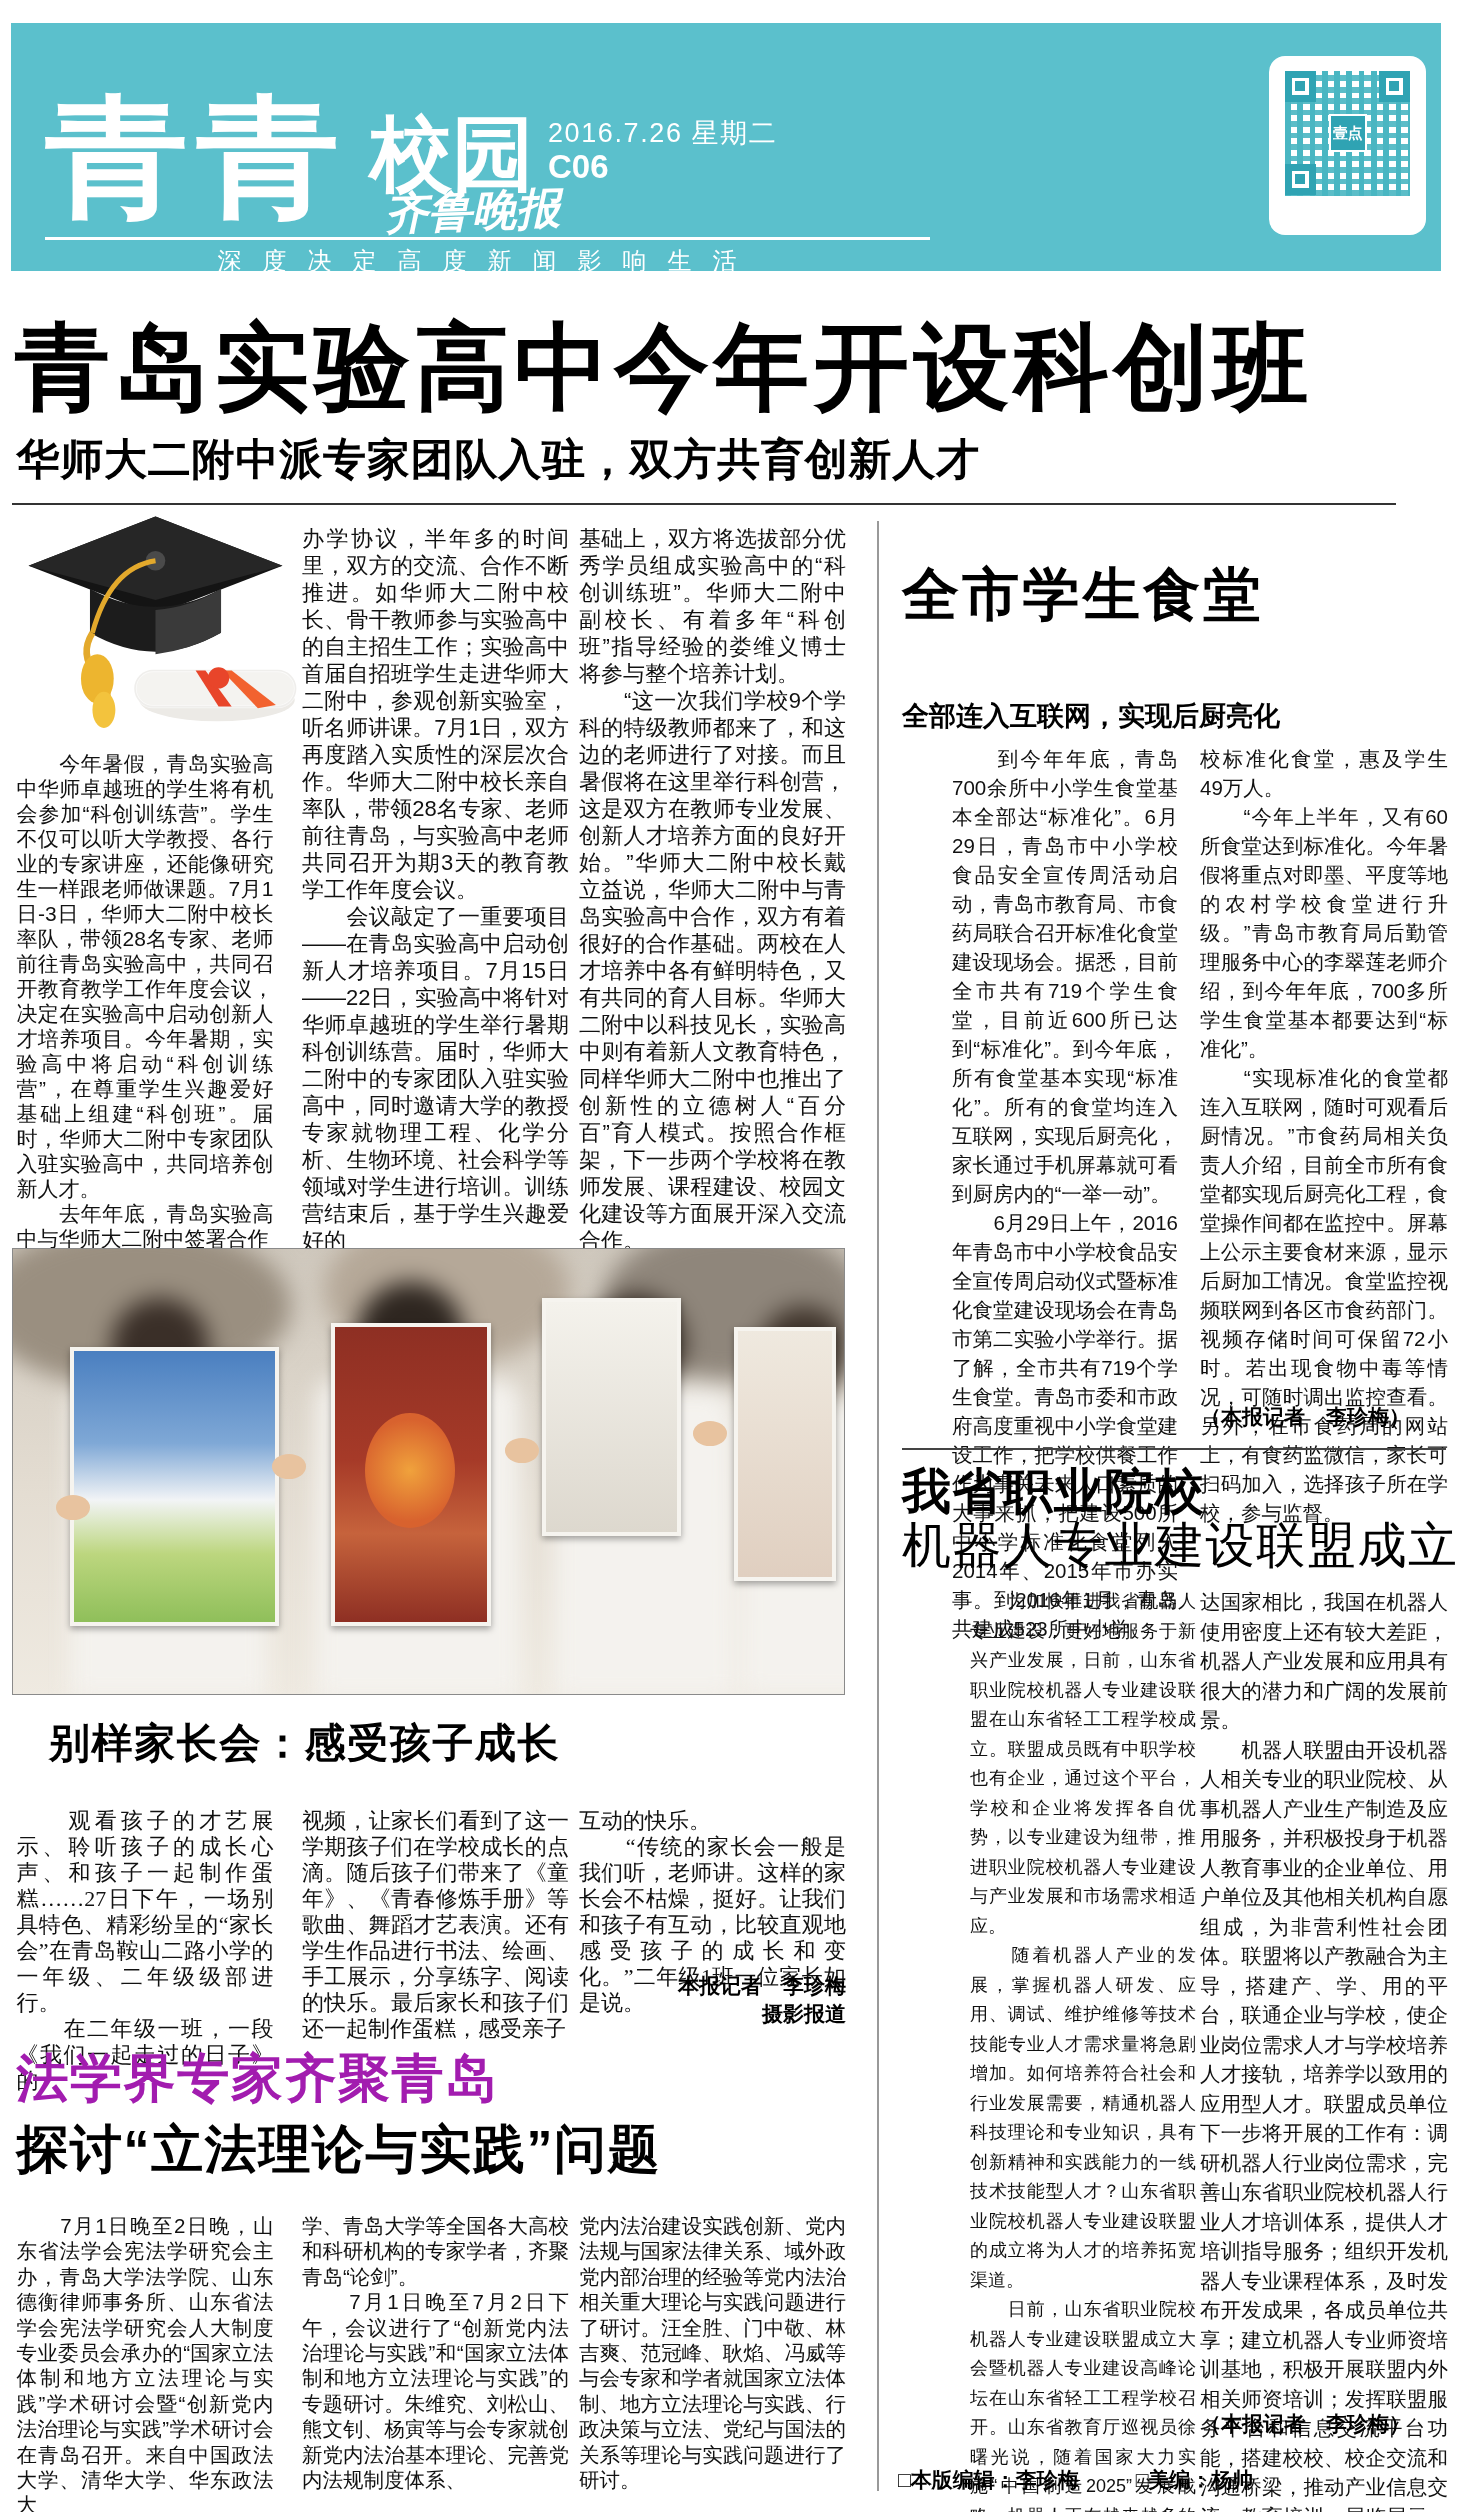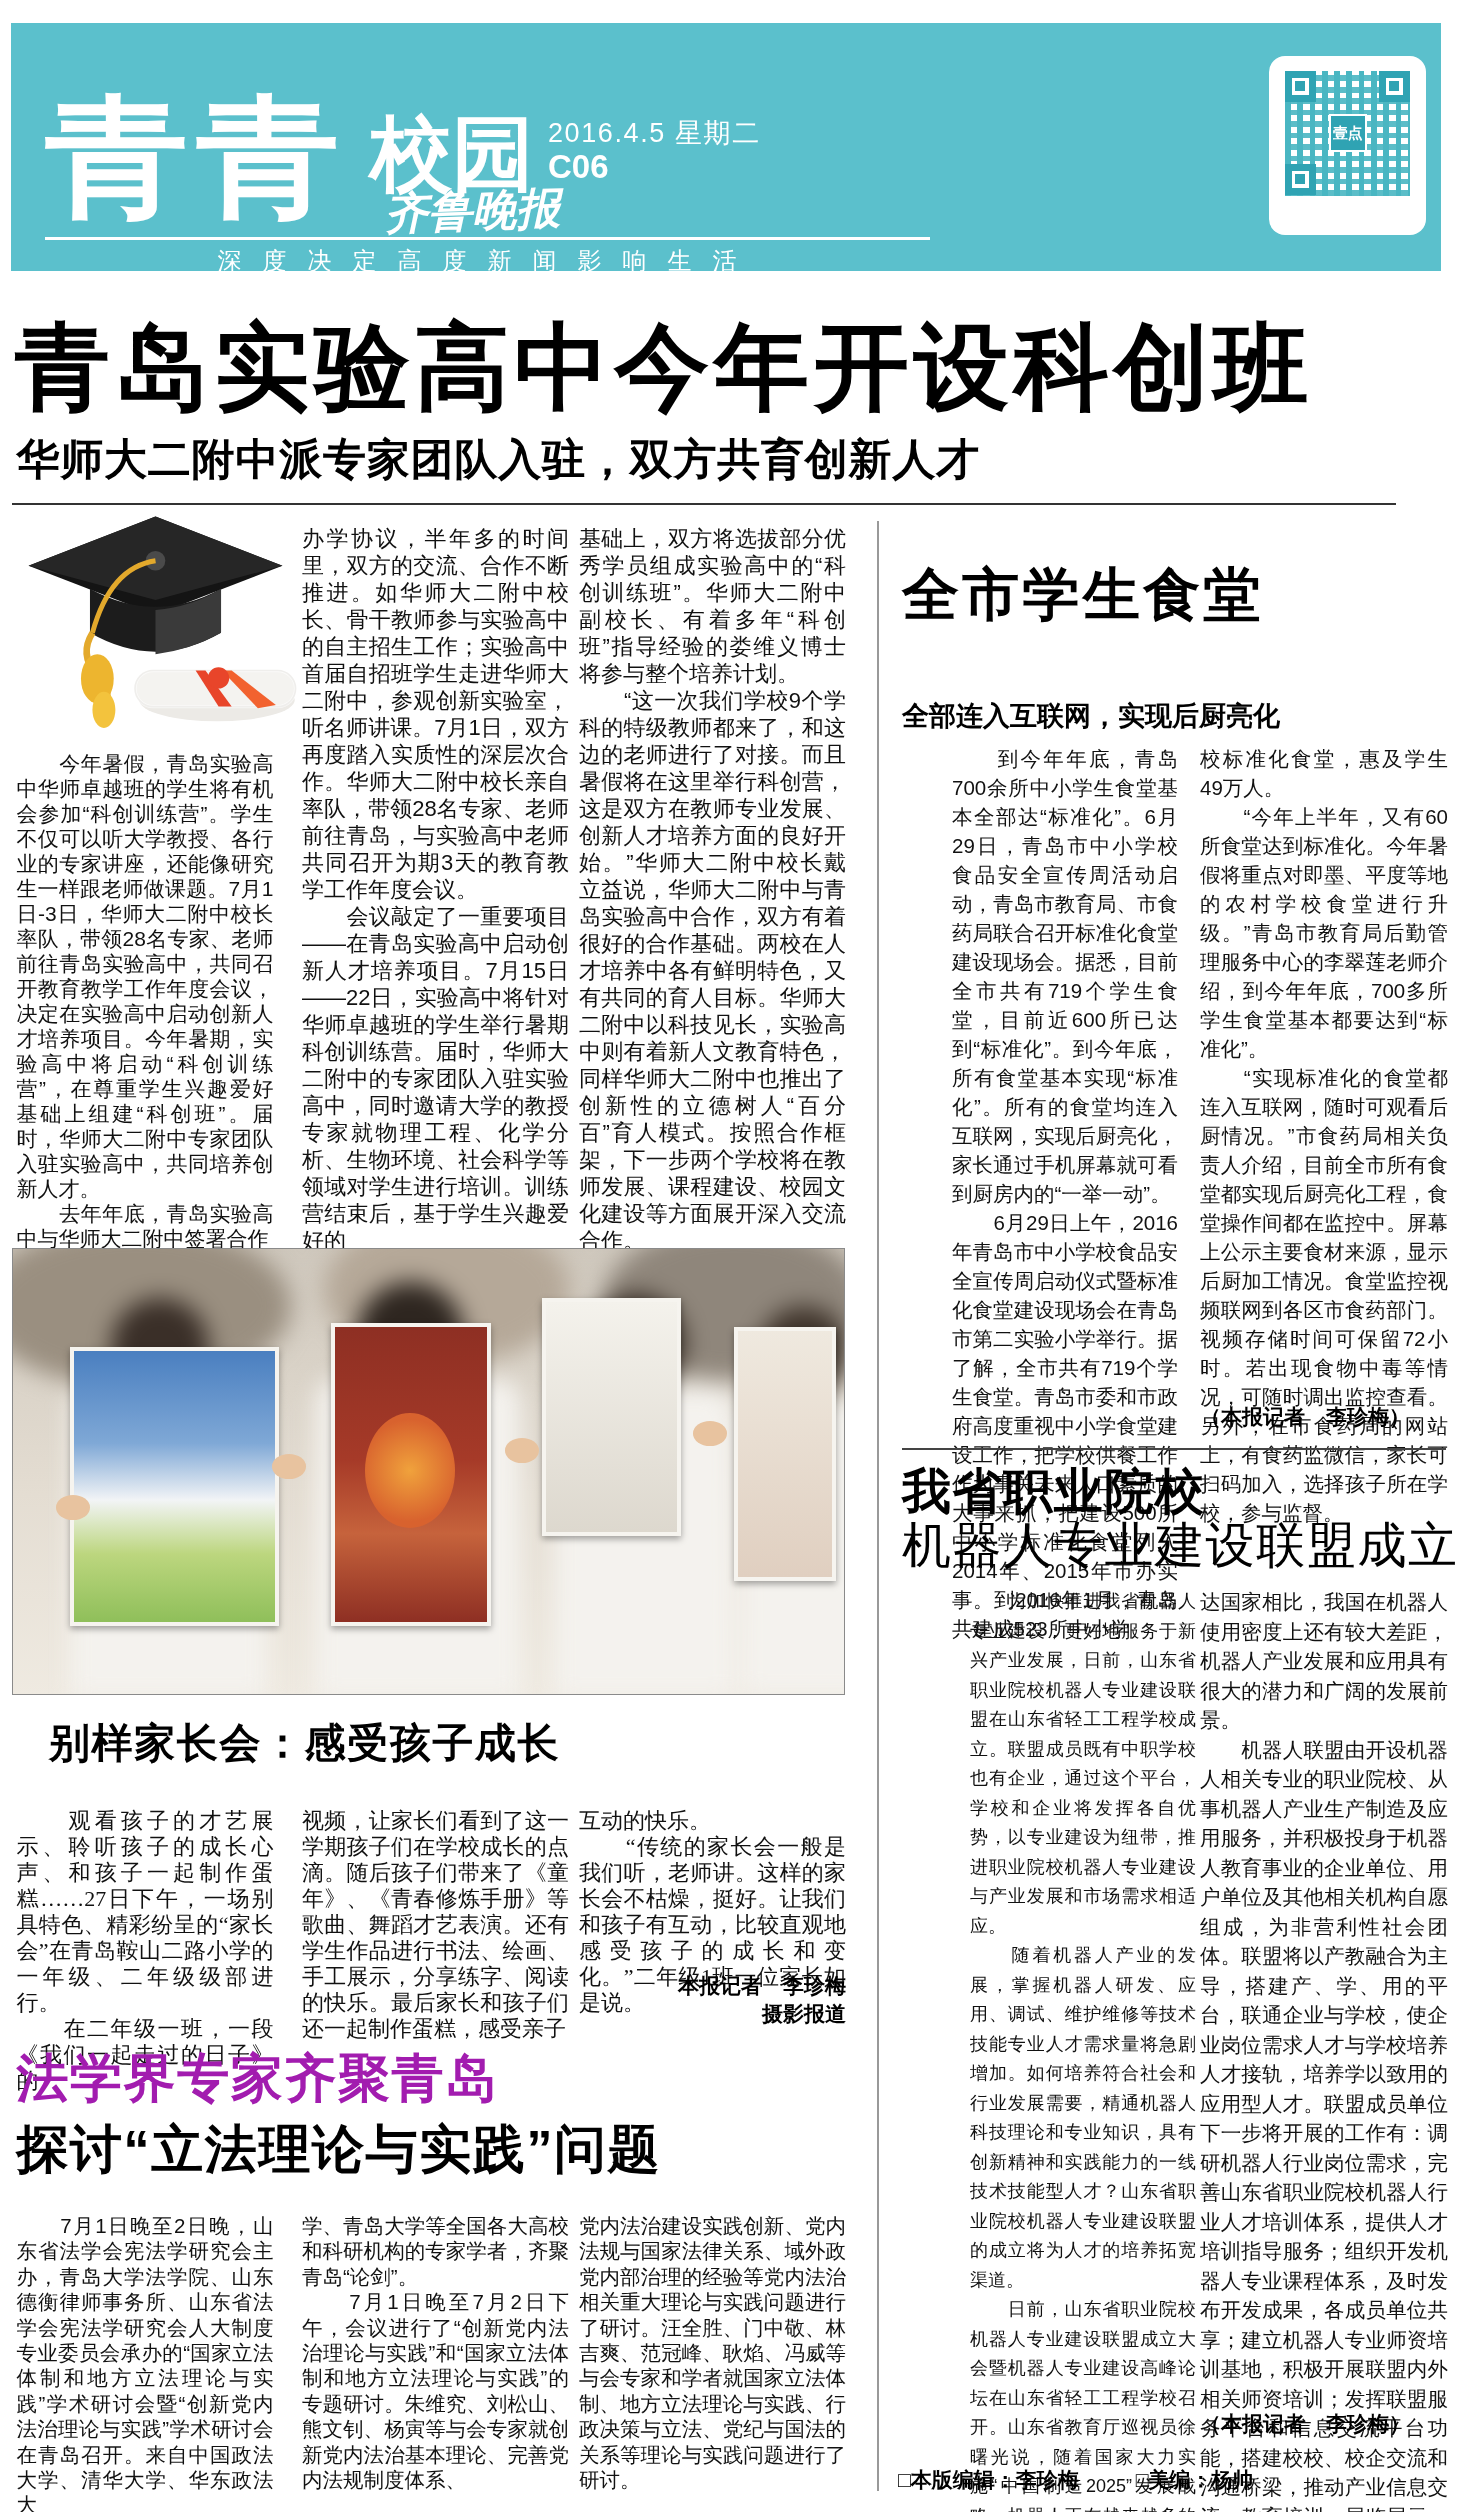--- a/index.html
+++ b/index.html
@@ -99,21 +99,21 @@
           <i></i>
         </div>
       <div class="qreye" style="left:16.4px; top:108px;">
           <i></i>
         </div>
       <div class="qrbadge">壹点</div>
     </div>
   </div>
   <div class="abs brand">青青</div>
   <div class="abs section">校园</div>
-  <div class="abs dateline">2016.4.5 星期二</div>
+  <div class="abs dateline">2016.7.26 星期二</div>
   <div class="abs pageno">C06</div>
   <div class="abs papername">齐鲁晚报</div>
   <div class="abs mast-line"></div>
   <div class="abs slogan">
     <span>深度决定高度</span>
     <span>新闻影响生活</span>
   </div>
 
   <div class="abs headline">青岛实验高中今年开设科创班</div>
   <div class="abs subhead">华师大二附中派专家团队入驻，双方共育创新人才</div>

